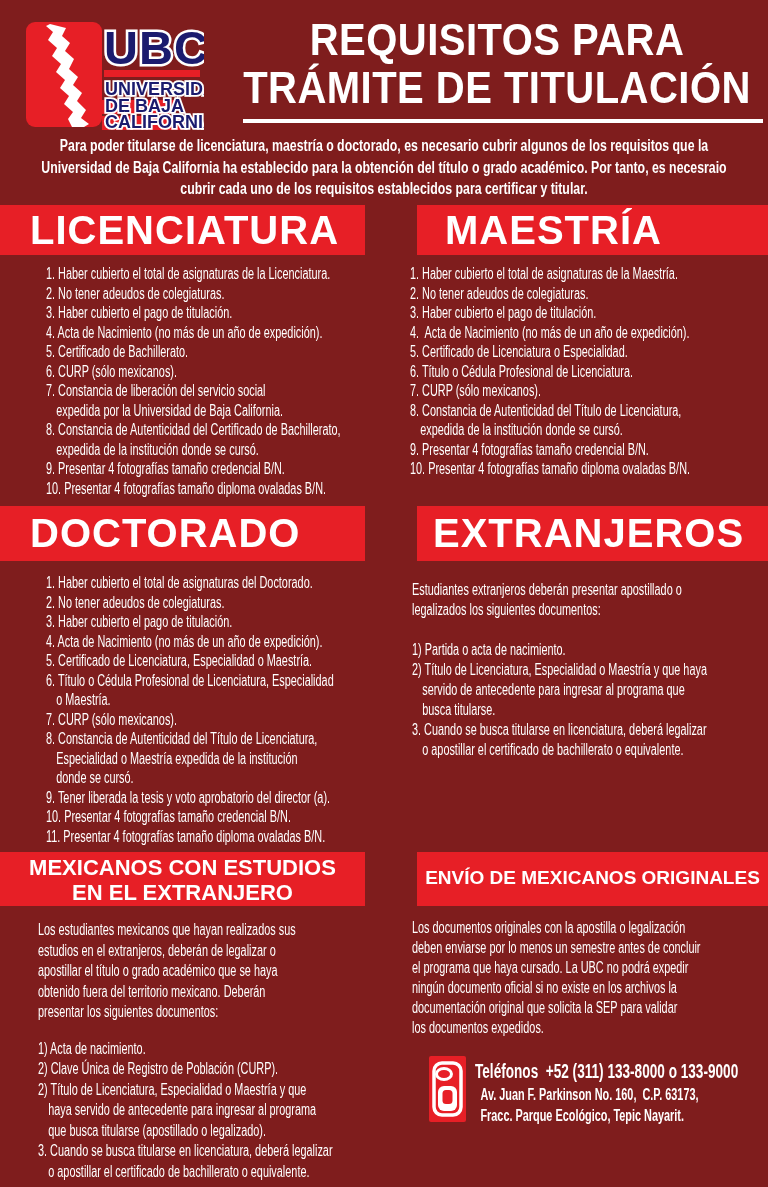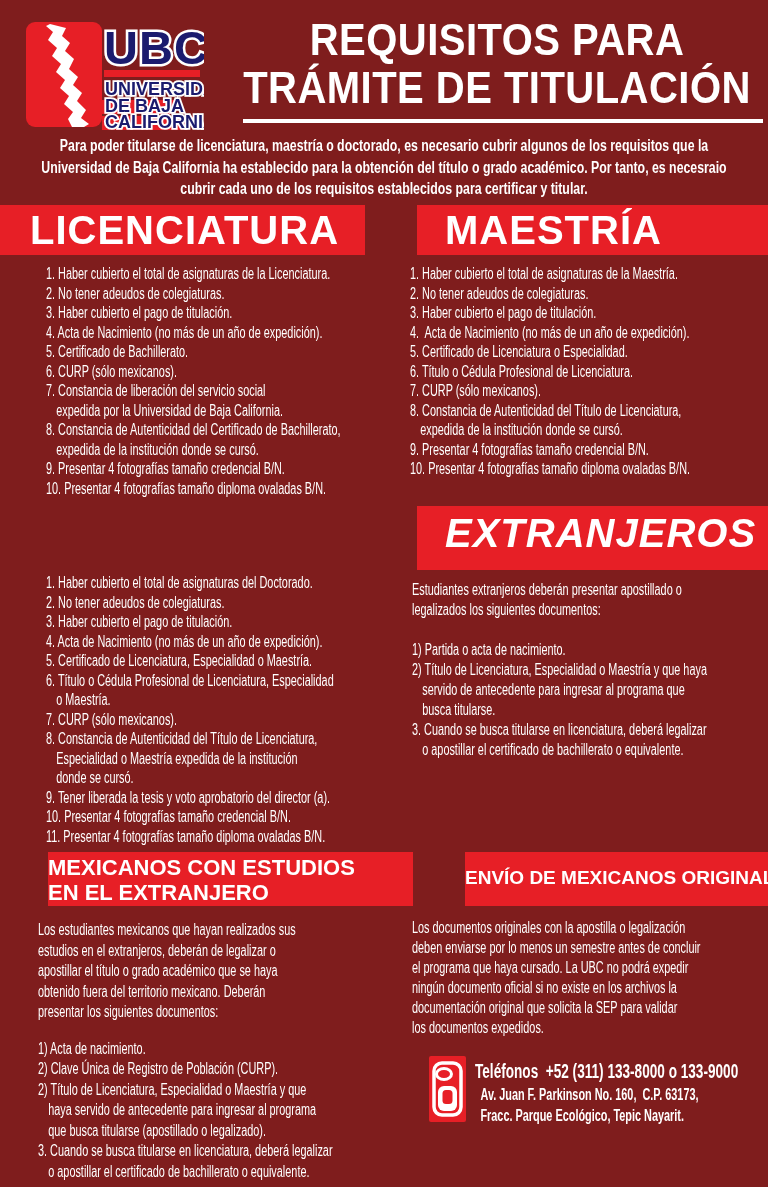--- a/index.html
+++ b/index.html
@@ -15,21 +15,21 @@
   .condt { transform:scaleX(0.89); transform-origin:50% 0; }
 
   .title { font-size:45px; line-height:48px; font-weight:bold; text-align:center; letter-spacing:0.5px; }
   .underline { background:#ffffff; height:4px; }
 
   .intro { font-size:16px; line-height:21.5px; text-align:center; font-weight:bold; }
   .intro div { white-space:nowrap; }
 
   .banner { background:#e71f26; color:#ffffff; font-weight:bold; }
   .banner.big { font-size:40px; letter-spacing:1px; }
-  .banner.small { font-size:22px; line-height:25px; white-space:pre-line;margin-left:48px; }
+  .banner.small { text-align:center; font-size:22px; line-height:25px; white-space:pre-line; }
 
   .list { font-size:16px; line-height:19.5px; }
   .list .li { padding-left:15px; text-indent:-15px; white-space:pre-line; }
   .para { font-size:16px; line-height:20.5px; white-space:pre-line; }
 
   .phones { font-size:20px; line-height:26px; font-weight:bold; white-space:nowrap; }
   .addr   { font-size:16px; line-height:21px; font-weight:bold; white-space:nowrap; padding-left:8px; }
 </style>
 </head>
 <body>
@@ -84,21 +84,22 @@
       <div class="li">4.&nbsp; Acta de Nacimiento (no más de un año de expedición).</div>
       <div class="li">5. Certificado de Licenciatura o Especialidad.</div>
       <div class="li">6. Título o Cédula Profesional de Licenciatura.</div>
       <div class="li">7. CURP (sólo mexicanos).</div>
       <div class="li">8. Constancia de Autenticidad del Título de Licenciatura,
 expedida de la institución donde se cursó.</div>
       <div class="li">9. Presentar 4 fotografías tamaño credencial B/N.</div>
       <div class="li">10. Presentar 4 fotografías tamaño diploma ovaladas B/N.</div>
     </div>
 
-  <div class="abs banner big" style="left:417px; top:506px; width:351px; height:64px; line-height:55px; padding-left:28px; box-sizing:border-box;font-style:italic;">EXTRANJEROS</div>
+  <div class="abs banner big" style="left:0; top:506px; width:365px; height:55px; line-height:55px; padding-left:30px; box-sizing:border-box;">DOCTORADO</div>
+  <div class="abs banner big" style="left:417px; top:506px; width:351px; height:55px; line-height:55px; padding-left:16px; box-sizing:border-box;">EXTRANJEROS</div>
 
   <div class="abs list cond" style="left:46px; top:573px; width:510px;">
       <div class="li">1. Haber cubierto el total de asignaturas del Doctorado.</div>
       <div class="li">2. No tener adeudos de colegiaturas.</div>
       <div class="li">3. Haber cubierto el pago de titulación.</div>
       <div class="li">4. Acta de Nacimiento (no más de un año de expedición).</div>
       <div class="li">5. Certificado de Licenciatura, Especialidad o Maestría.</div>
       <div class="li">6. Título o Cédula Profesional de Licenciatura, Especialidad
 o Maestría.</div>
       <div class="li">7. CURP (sólo mexicanos).</div>

